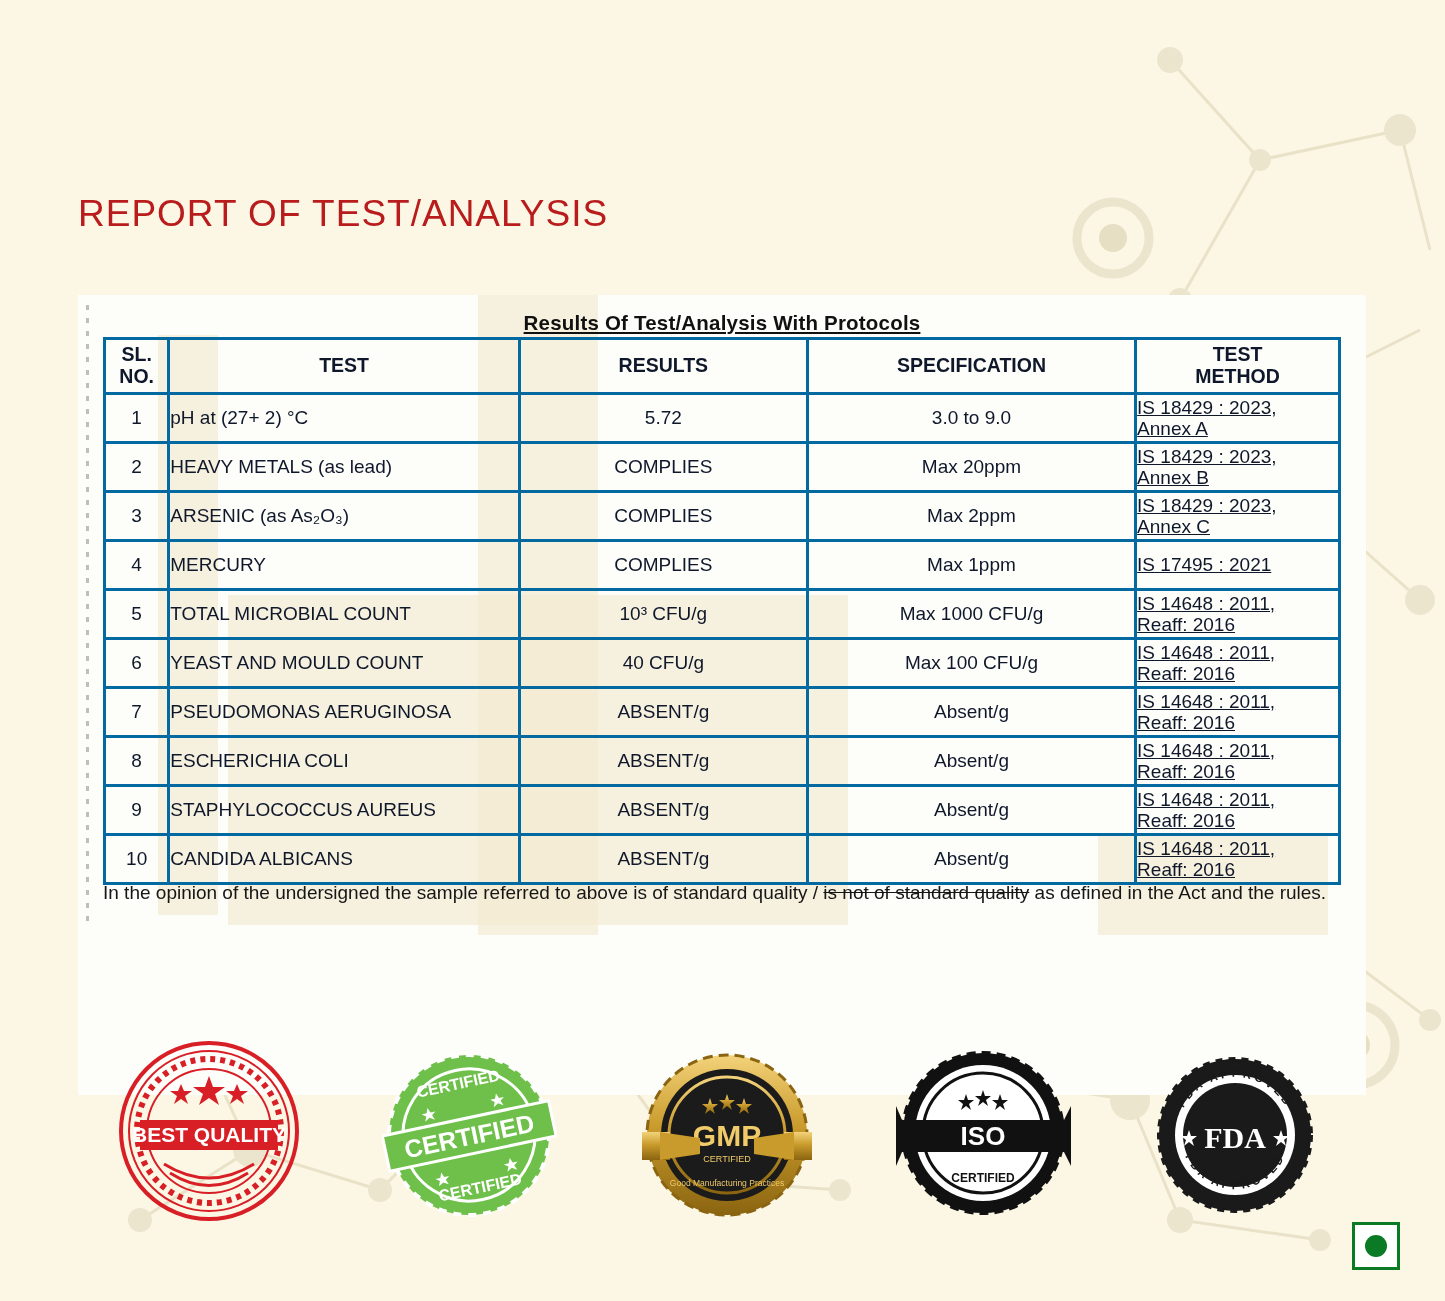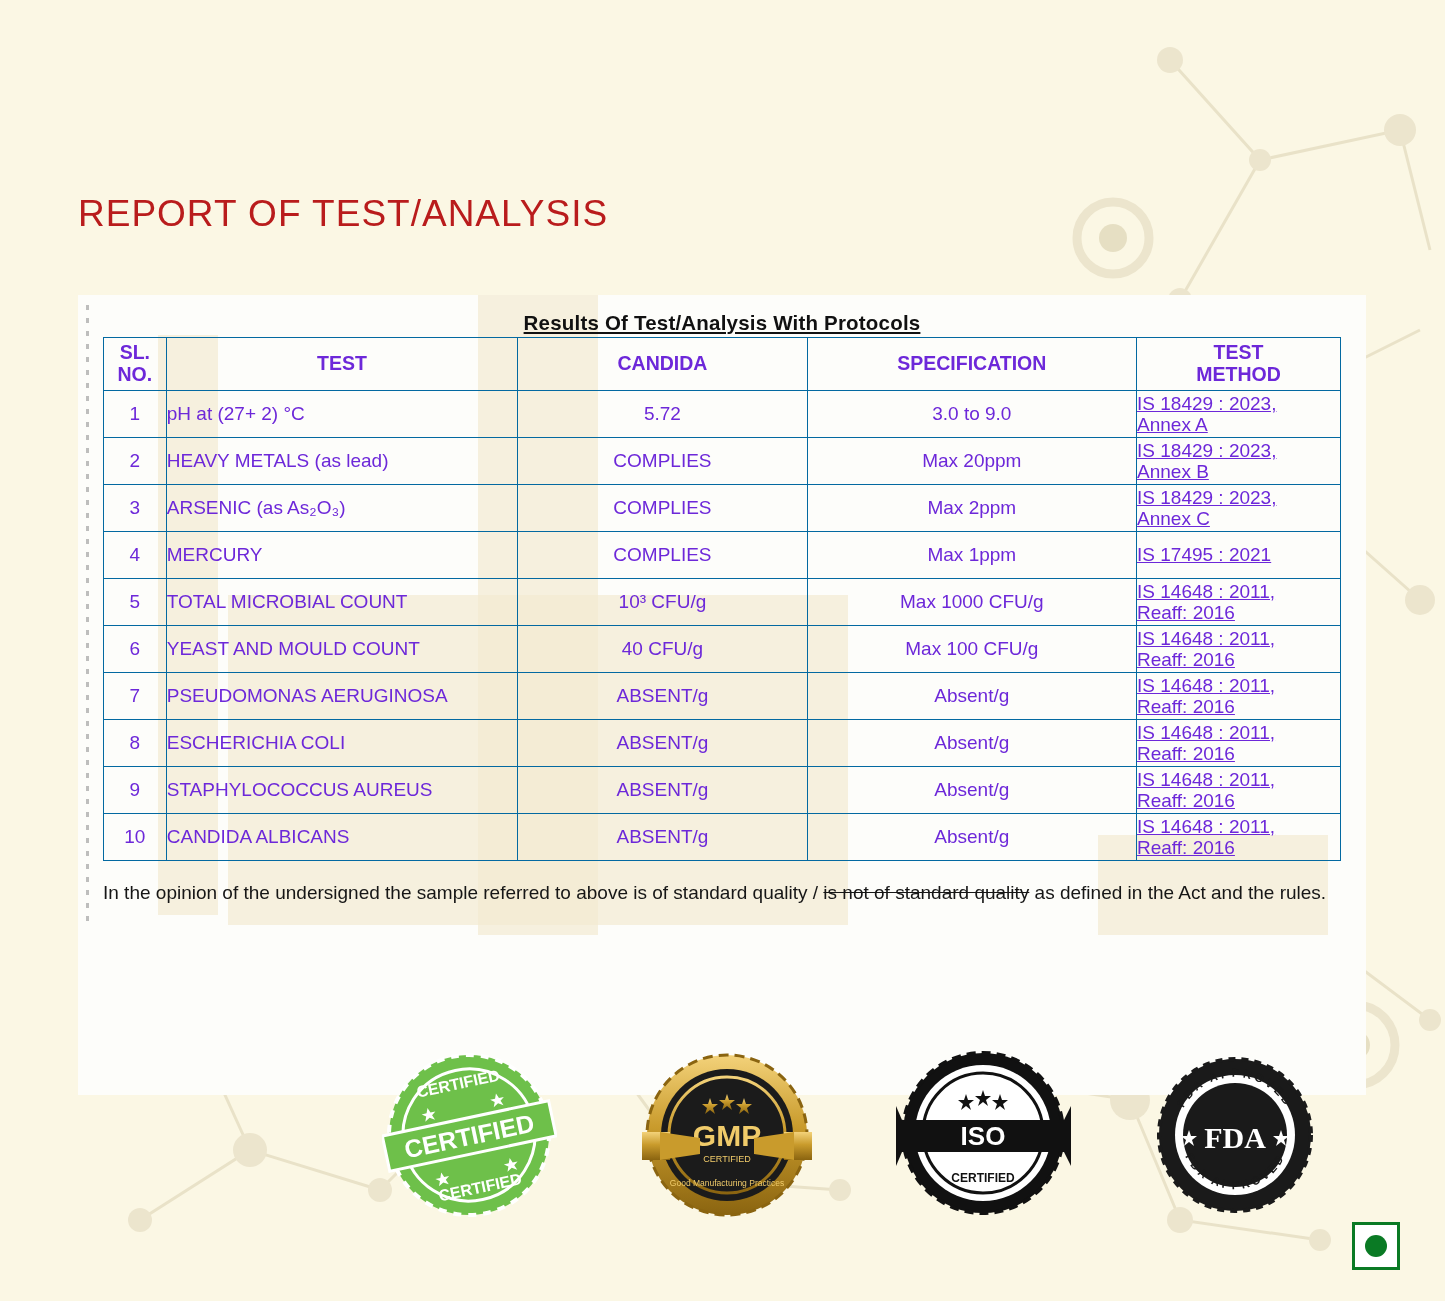--- a/index.html
+++ b/index.html
@@ -90,23 +90,23 @@
   table.results {
     position: absolute;
     left: 25px;
     top: 42px;
     width: 1238px;
     border-collapse: collapse;
     z-index: 4;
     background: transparent;
   }
   table.results td, table.results th {
-    border: 1px solid #0369a1;
+    border: 3px solid #0369a1;
     font-size: 19px;
-    color: #6d28d9;
+    color: #0f172a;
     padding: 0;
     background: transparent;
   }
   table.results thead th {
     font-weight: bold;
     text-align: center;
     height: 52px;
     font-size: 19.5px;
     line-height: 1.12;
   }
@@ -261,21 +261,21 @@
   <div class="results-heading">Results Of Test/Analysis With Protocols</div>
 
   <table class="results">
     <thead>
       <tr>
         <th class="col-sl">
           <span>SL.</span><br>
           <span>NO.</span>
         </th>
         <th class="col-test">TEST</th>
-        <th class="col-res">CANDIDA</th>
+        <th class="col-res">RESULTS</th>
         <th class="col-spec">SPECIFICATION</th>
         <th class="col-meth">
           <span>TEST</span><br>
           <span>METHOD</span>
         </th>
       </tr>
     </thead>
     <tbody>
       <tr>
         <td class="c-sl">1</td>
@@ -382,20 +382,39 @@
 
   <div class="opinion">
     <span>In the opinion of the undersigned the sample referred to above is of standard quality /</span>
     <span class="strike">is not of standard quality</span>
     <span>as defined in the Act and the rules.</span>
   </div>
 </div>
 
 <div class="badges">
 
+  <div class="badge b-best">
+    <svg width="182" height="182" viewBox="0 0 182 182">
+      <circle cx="91" cy="91" r="88" fill="none" stroke="#d81f26" stroke-width="4"></circle>
+      <circle cx="91" cy="91" r="80" fill="none" stroke="#d81f26" stroke-width="2"></circle>
+      <circle cx="91" cy="91" r="72" fill="none" stroke="#d81f26" stroke-width="6" stroke-dasharray="5 5"></circle>
+      <circle cx="91" cy="91" r="62" fill="none" stroke="#d81f26" stroke-width="2"></circle>
+      <g fill="#d81f26">
+        <polygon points="91,36 95,47 107,47 97,54 101,65 91,58 81,65 85,54 75,47 87,47"></polygon>
+        <polygon points="63,44 66,51 74,51 67,56 70,64 63,59 56,64 59,56 52,51 60,51"></polygon>
+        <polygon points="119,44 122,51 130,51 123,56 126,64 119,59 112,64 115,56 108,51 116,51"></polygon>
+      </g>
+      <rect x="22" y="80" width="138" height="30" fill="#d81f26"></rect>
+      <text x="91" y="102" text-anchor="middle" fill="#ffffff" font-family="Liberation Sans, sans-serif" font-size="21" font-weight="bold">BEST QUALITY</text>
+      <g fill="none" stroke="#d81f26" stroke-width="3">
+        <path d="M46 124 Q91 152 136 124"></path>
+        <path d="M52 133 Q91 158 130 133"></path>
+      </g>
+    </svg>
+  </div>
 
   <div class="badge b-cert">
     <svg width="175" height="175" viewBox="0 0 175 175">
       <g transform="rotate(-12 87 87)">
         <circle cx="87" cy="87" r="80" fill="#6ec04a"></circle>
         <circle cx="87" cy="87" r="80" fill="none" stroke="#ffffff" stroke-width="4" stroke-dasharray="8 7"></circle>
         <circle cx="87" cy="87" r="66" fill="none" stroke="#ffffff" stroke-width="3"></circle>
         <rect x="2" y="70" width="170" height="36" fill="#6ec04a"></rect>
         <rect x="2" y="70" width="170" height="36" fill="none" stroke="#ffffff" stroke-width="3"></rect>
         <text x="87" y="97" text-anchor="middle" fill="#ffffff" font-family="Liberation Sans, sans-serif" font-size="25" font-weight="bold">CERTIFIED</text>

